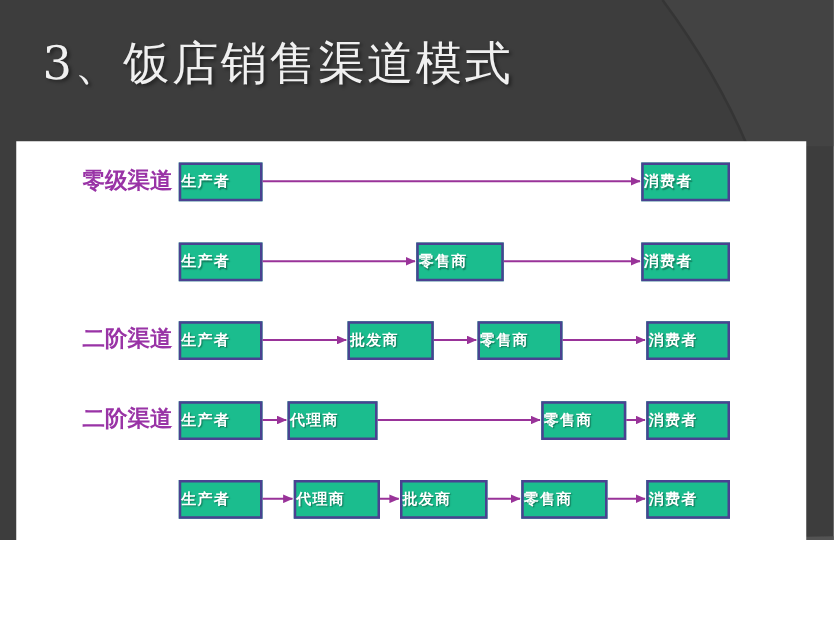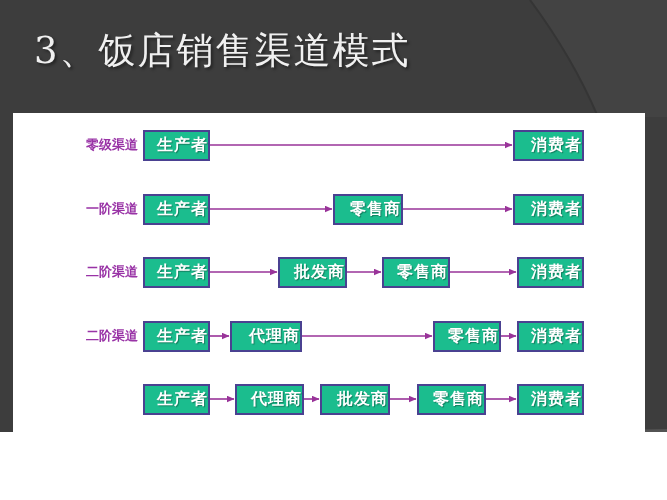--- a/index.html
+++ b/index.html
@@ -21,31 +21,31 @@
     color:var(--title-text,#f0f0f0);
     text-shadow:2px 2px 3px rgba(0,0,0,0.45);
     white-space:nowrap;
   }
   .panel{
     position:absolute;left:13px;top:113px;width:632px;height:320px;
     background:var(--panel-bg,#ffffff);
   }
   .row-label{
     position:absolute;left:40px;width:85px;height:22px;line-height:22px;
-    text-align:right;font-weight:bold;font-size:13px;
+    text-align:right;font-weight:bold;font-size:18px;
     color:var(--label-text,#9933a6);
     font-family:"DejaVu Serif","Liberation Serif",serif;
     white-space:nowrap;
   }
   .node{
     position:absolute;box-sizing:border-box;height:31px;
     border:2px solid var(--node-border,#4a4191);
     background:var(--node-fill,#1bbd8e);
     color:var(--node-text,#ffffff);
-    font-size:16px;font-weight:bold;text-align:right;line-height:26px;
+    font-size:12px;font-weight:bold;text-align:left;line-height:26px;
     letter-spacing:1px;white-space:nowrap;
     text-shadow:1px 1px 1px rgba(0,0,0,0.35);
   }
   .arrows{position:absolute;left:0;top:0;pointer-events:none;}
 </style>
 </head>
 <body>
 
 <div class="page">
 
@@ -55,21 +55,20 @@
     <path class="p-bottom" d="M0,472 C140,483 300,467 438,433 L667,429 L667,500 L0,500 Z"></path>
     <path class="p-bottom-line" d="M596,433 C570,462 551,481 540,500"></path>
   </svg>
 
   <h1 class="title">3、饭店销售渠道模式</h1>
 
   <div class="panel" id="panel">
       <div class="row-label" style="top: 21px;">零级渠道</div>
       <div class="node" style="left: 130px; top: 17px; width: 67px;">生产者</div>
       <div class="node" style="left: 500px; top: 17px; width: 71px;">消费者</div>
-      <div class="row-label" style="top: 85px;">一阶渠道</div>
       <div class="node" style="left: 130px; top: 81px; width: 67px;">生产者</div>
       <div class="node" style="left: 320px; top: 81px; width: 70px;">零售商</div>
       <div class="node" style="left: 500px; top: 81px; width: 71px;">消费者</div>
       <div class="row-label" style="top: 148px;">二阶渠道</div>
       <div class="node" style="left: 130px; top: 144px; width: 67px;">生产者</div>
       <div class="node" style="left: 265px; top: 144px; width: 69px;">批发商</div>
       <div class="node" style="left: 369px; top: 144px; width: 68px;">零售商</div>
       <div class="node" style="left: 504px; top: 144px; width: 67px;">消费者</div>
       <div class="row-label" style="top: 212px;">二阶渠道</div>
       <div class="node" style="left: 130px; top: 208px; width: 67px;">生产者</div>

